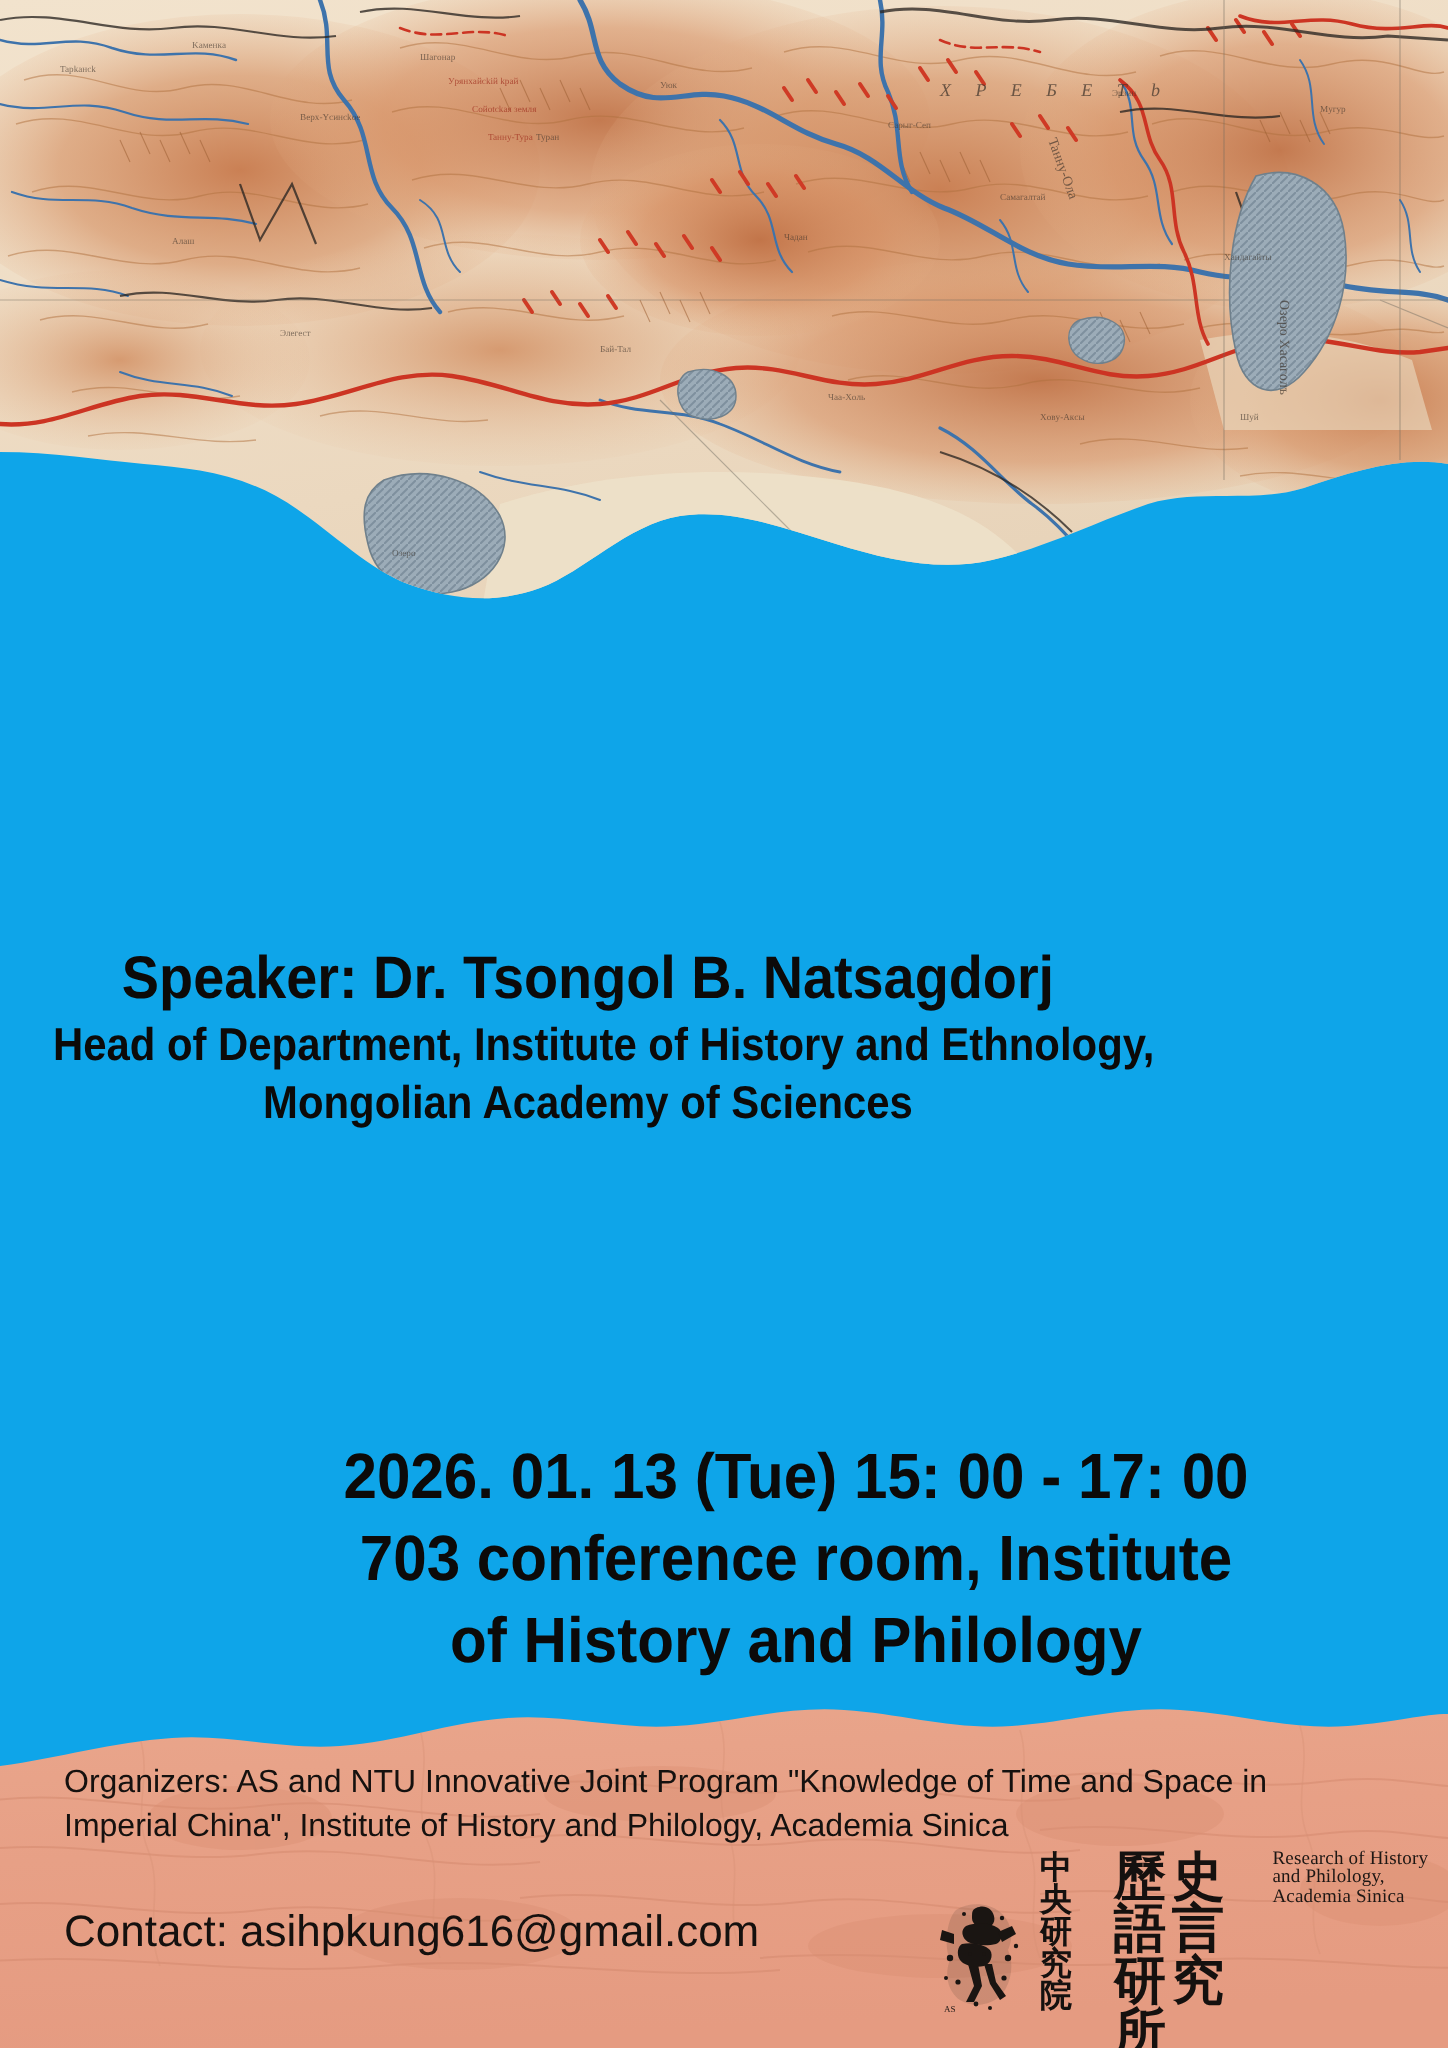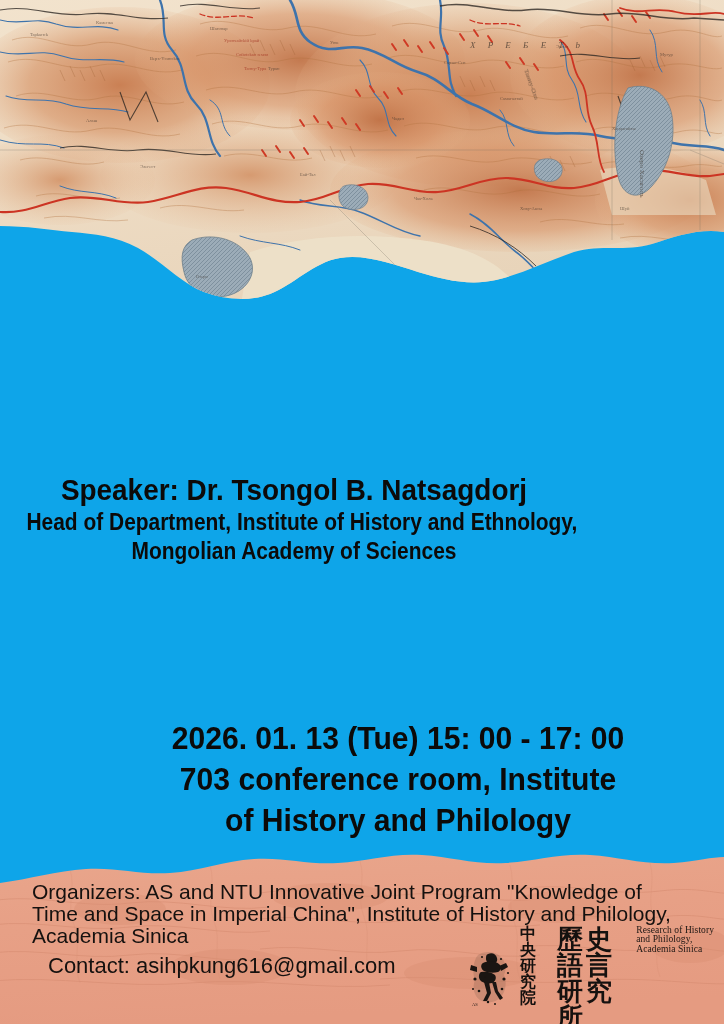--- a/index.html
+++ b/index.html
@@ -64,29 +64,28 @@
   
   #bottom-band{
     position:absolute;left:0;bottom:0;width:724px;height:175px;
     overflow:hidden;
   }
   #bottom-band svg{display:block;width:724px;height:175px;}
 
   #footer-text{
     position:absolute;left:32px;top:881px;width:640px;
     font-family:"Liberation Sans",sans-serif;
-    font-size:21px;line-height:22px;font-weight:400;
+    font-size:16px;line-height:22px;font-weight:400;
     color:#15110f;
   }
   #contact-line{
     position:absolute;left:32px;top:952px;
     font-family:"Liberation Sans",sans-serif;
     font-size:22px;line-height:28px;font-weight:400;
     color:#15110f;
-    margin-left:16px;
   }
 
   
   #as-logo{
     position:absolute;left:468px;top:946px;width:248px;height:64px;
     display:flex;align-items:center;
   }
   #logo-emblem{width:46px;height:58px;flex:0 0 46px;margin-right:6px;}
   #logo-text{display:flex;flex-direction:row;justify-content:center;line-height:1;}
   .logo-cn-small{

